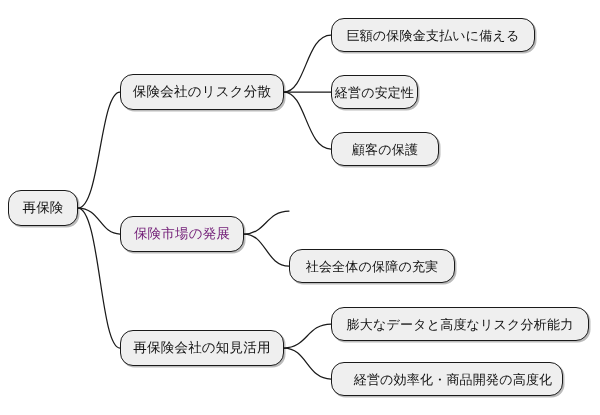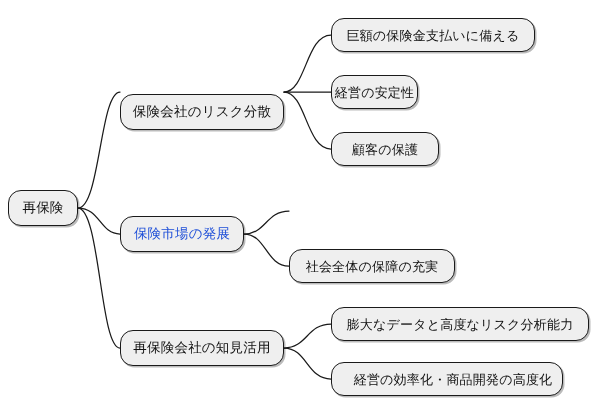--- a/index.html
+++ b/index.html
@@ -69,37 +69,37 @@
     <path d="M 244,234 C 266,234 266,211 289,211" style="stroke: rgb(26, 26, 26);"></path>
     <path d="M 244,234 C 266,234 266,266 289,266" style="stroke: rgb(26, 26, 26);"></path>
     <path d="M 284,348 C 307,348 307,324 331,324" style="stroke: rgb(26, 26, 26);"></path>
     <path d="M 284,348 C 307,348 307,379 331,379" style="stroke: rgb(26, 26, 26);"></path>
   </svg>
 
   <div class="node node-root" style="left: 8px; top: 190px; width: 70px; height: 36px; background: rgb(239, 239, 239); border-color: rgb(26, 26, 26); color: rgb(17, 17, 17);">
     <span class="node-label">再保険</span>
   </div>
 
-  <div class="node node-branch" style="left: 120px; top: 74px; width: 164px; height: 36px; background: rgb(239, 239, 239); border-color: rgb(26, 26, 26); color: rgb(17, 17, 17); margin-top: 20px;">
+  <div class="node node-branch" style="left: 120px; top: 74px; width: 164px; height: 36px; background: rgb(239, 239, 239); border-color: rgb(26, 26, 26); color: rgb(17, 17, 17);">
     <span class="node-label">保険会社のリスク分散</span>
   </div>
 
   <div class="node node-leaf" style="left: 331px; top: 18px; width: 204px; height: 34px; background: rgb(239, 239, 239); border-color: rgb(26, 26, 26); color: rgb(17, 17, 17);">
     <span class="node-label">巨額の保険金支払いに備える</span>
   </div>
 
   <div class="node node-leaf" style="left: 331px; top: 75px; width: 87px; height: 34px; background: rgb(239, 239, 239); border-color: rgb(26, 26, 26); color: rgb(17, 17, 17);">
     <span class="node-label">経営の安定性</span>
   </div>
 
   <div class="node node-leaf" style="left: 331px; top: 132px; width: 108px; height: 34px; background: rgb(239, 239, 239); border-color: rgb(26, 26, 26); color: rgb(17, 17, 17);">
     <span class="node-label">顧客の保護</span>
   </div>
 
-  <div class="node node-branch" style="left: 120px; top: 216px; width: 124px; height: 36px; background: rgb(239, 239, 239); border-color: rgb(26, 26, 26); color: #1d4ed8;">
+  <div class="node node-branch" style="left: 120px; top: 216px; width: 124px; height: 36px; background: rgb(239, 239, 239); border-color: rgb(26, 26, 26); color: #701a75;">
     <span class="node-label">保険市場の発展</span>
   </div>
 
 
   <div class="node node-leaf" style="left: 289px; top: 249px; width: 166px; height: 34px; background: rgb(239, 239, 239); border-color: rgb(26, 26, 26); color: rgb(17, 17, 17);">
     <span class="node-label">社会全体の保障の充実</span>
   </div>
 
   <div class="node node-branch" style="left: 120px; top: 330px; width: 164px; height: 36px; background: rgb(239, 239, 239); border-color: rgb(26, 26, 26); color: rgb(17, 17, 17);">
     <span class="node-label">再保険会社の知見活用</span>

